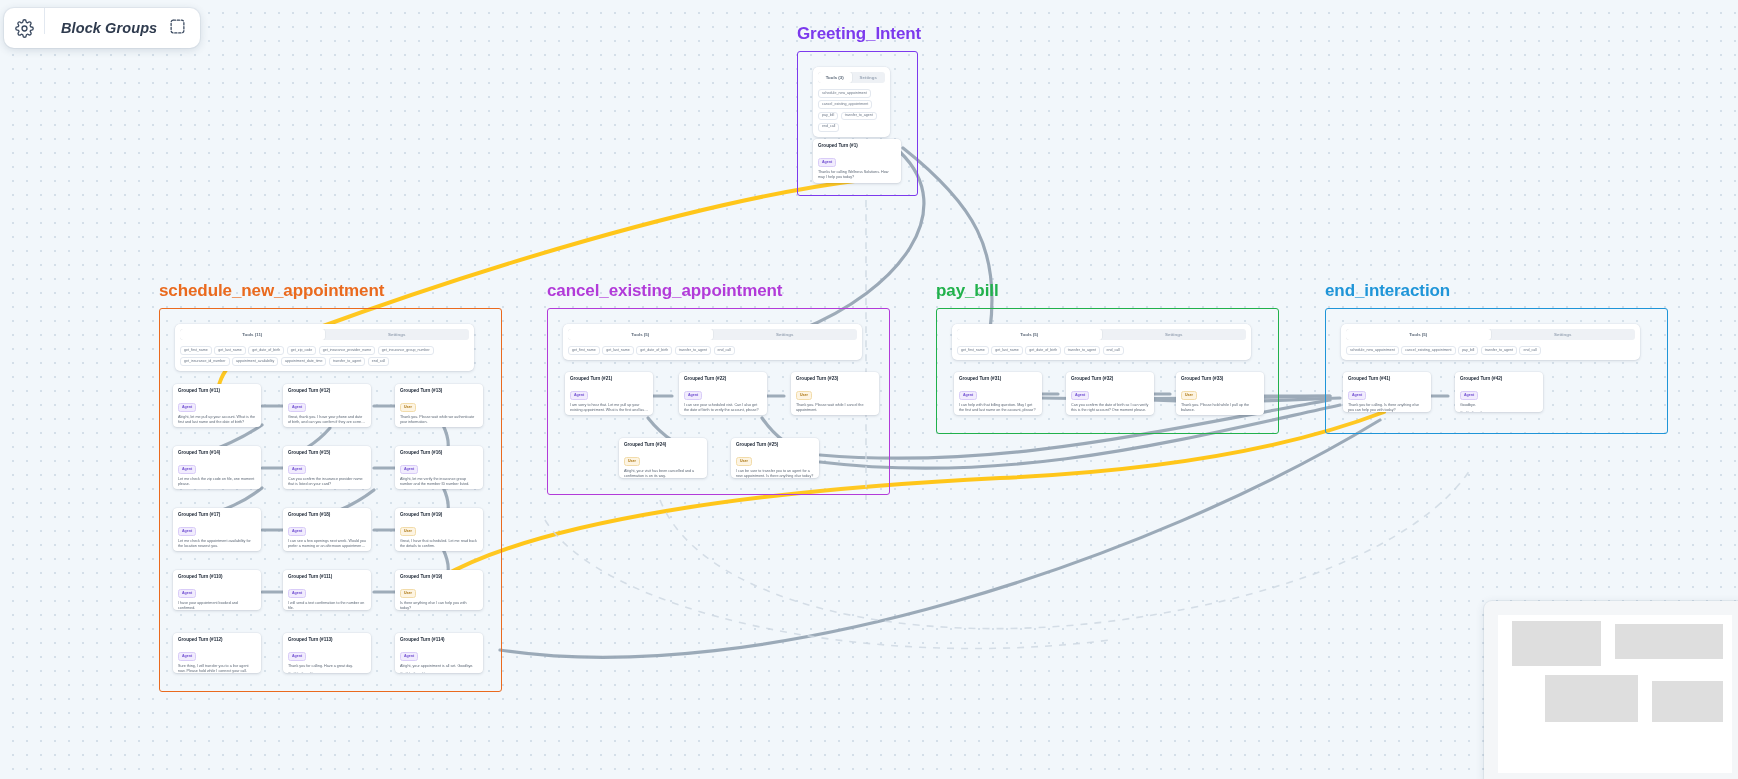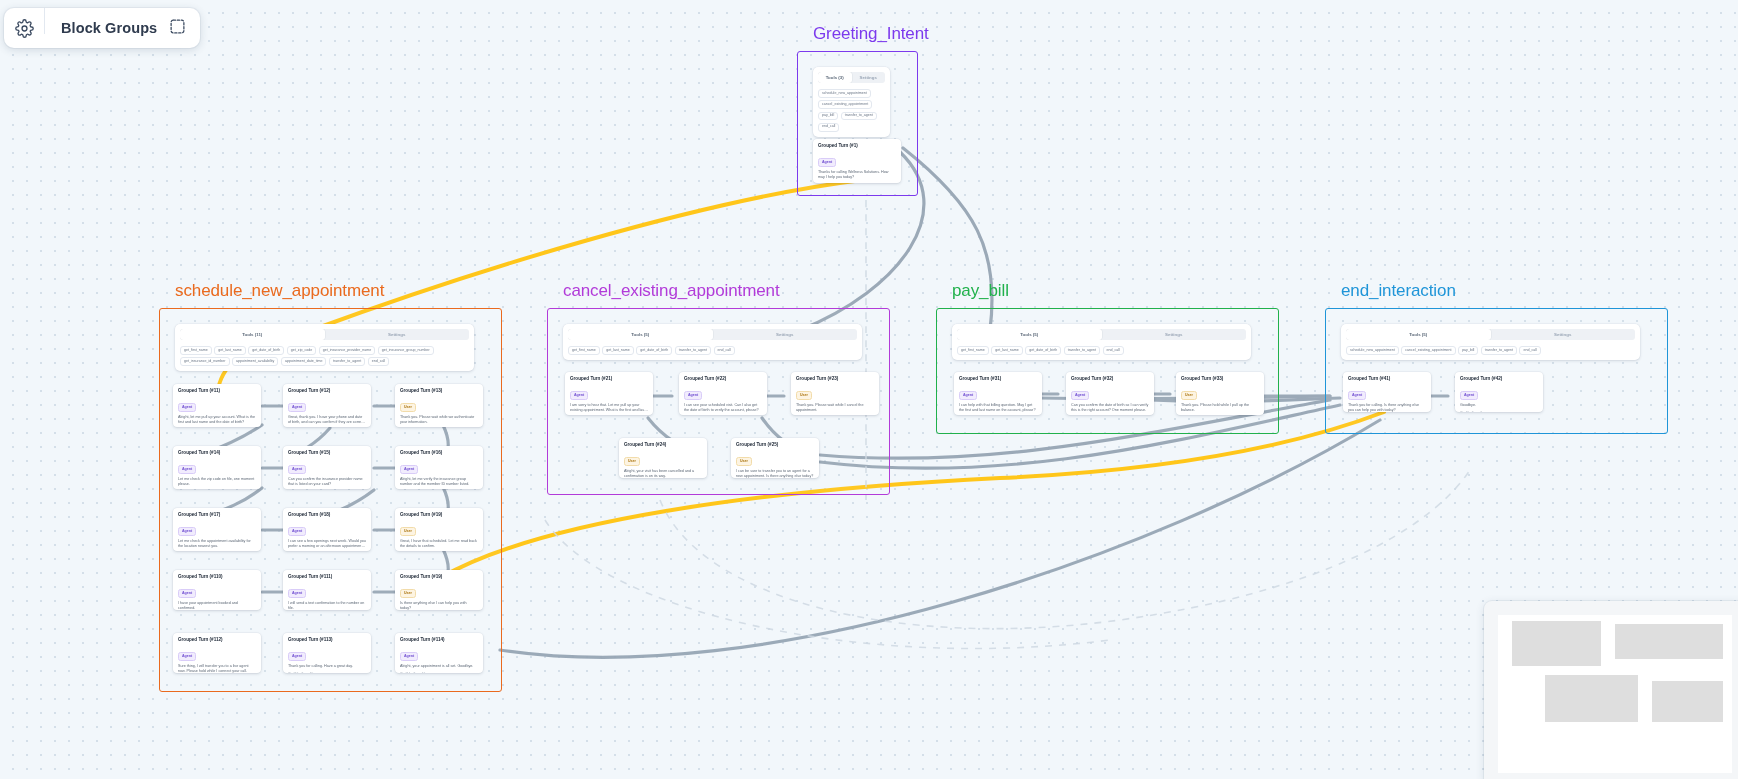--- a/index.html
+++ b/index.html
@@ -17,38 +17,39 @@
   }
   #edge-layer { position: absolute; inset: 0; width: 1738px; height: 779px; pointer-events: none; }
 
   
   #toolbar {
     position: absolute; left: 4px; top: 8px; z-index: 40;
     display: flex; align-items: flex-start;
     height: 40px; background: #ffffff;
     border-radius: 10px;
     box-shadow: 0 2px 8px rgba(40,60,90,.16), 0 0 0 1px rgba(40,60,90,.05);
+    font-style: italic;
   }
   #toolbar .tb-btn {
     display: flex; align-items: center; justify-content: center;
     width: 40px; height: 40px; color: #3b4a60; cursor: pointer;
   }
   #toolbar .tb-sep { width: 1px; height: 26px; background: #e2e8f0; }
   #toolbar .tb-group {
     display: flex; align-items: center; gap: 12px;
     padding: 0 14px 0 16px; height: 40px; cursor: pointer;
   }
   #toolbar .tb-label { font-size: 14.5px; font-weight: 600; color: #2f3b4e; letter-spacing: .1px; white-space: nowrap; }
 
   
   .group { position: absolute; }
   .group-title {
-    position: absolute; left: 16px; bottom: 100%;
+    position: absolute; left: 0; bottom: 100%;
     margin-bottom: 7px; white-space: nowrap;
-    font-size: 17px; font-weight: 400; letter-spacing: -.1px;
+    font-size: 17px; font-weight: 700; letter-spacing: -.1px;
   }
   .group-box { position: absolute; inset: 0; border-radius: 3px; background: rgba(255,255,255,0.04); }
 
   
   .tools-card {
     position: absolute; background: #fff; border-radius: 5px;
     box-shadow: 0 1px 3px rgba(30,45,70,.14), 0 0 0 .5px rgba(30,45,70,.05);
     padding: 5px;
   }
   .tabs { display: flex; height: 11px; background: #eef1f5; border-radius: 3px; overflow: hidden; }

